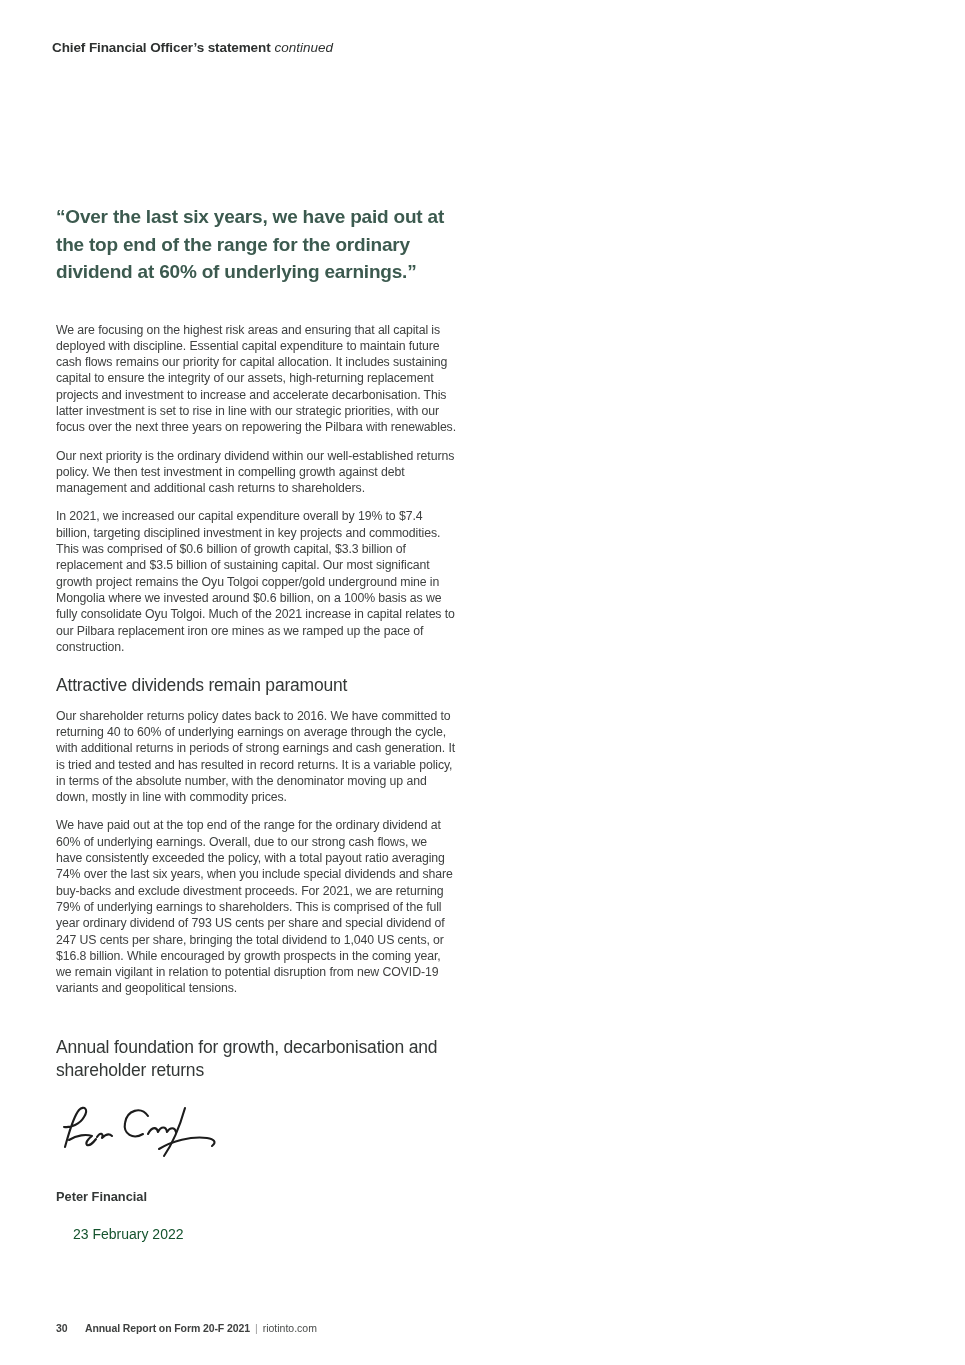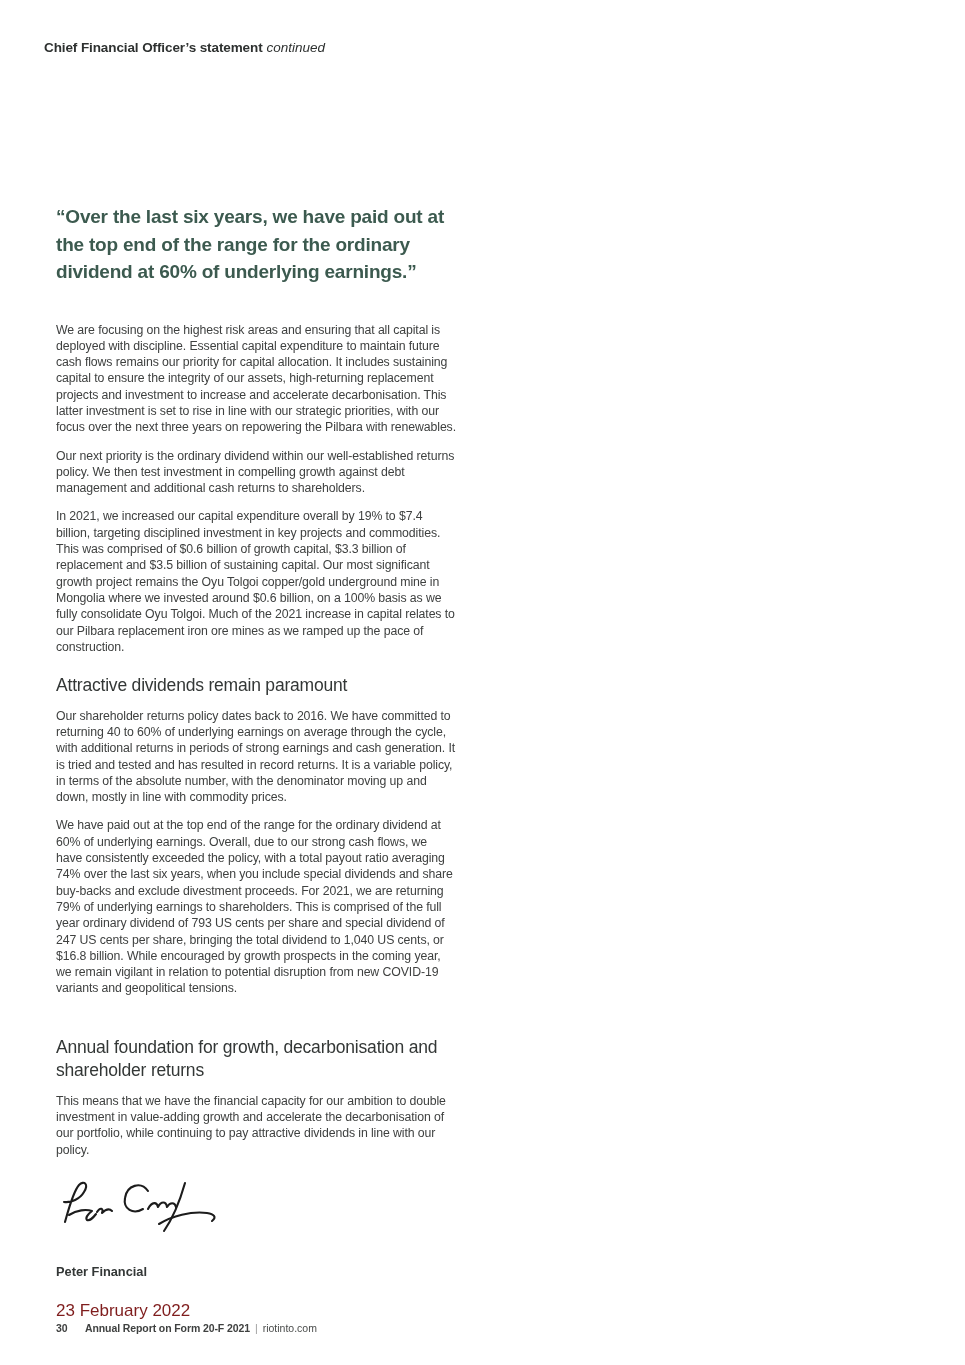--- a/index.html
+++ b/index.html
@@ -9,21 +9,21 @@
     height: 1365px;
     margin: 0 auto;
     background: #ffffff;
     font-family: "Liberation Sans", sans-serif;
     color: #3f4140;
     overflow: hidden;
   }
   .doc-header {
     position: absolute;
     top: 40px;
-    left: 44px;
+    left: 52px;
     font-size: 13.5px;
     color: #2e3130;
   }
   .doc-header .title { font-weight: bold; letter-spacing: -0.1px; }
   .doc-header .continued { font-style: italic; font-weight: normal; margin-left: 4px; }
 
   .columns {
     position: absolute;
     top: 203px;
     left: 56px;
@@ -57,21 +57,21 @@
     letter-spacing: -0.2px;
     color: #333736;
     margin: 0 0 10px 0;
   }
   .col-left h2.section { margin-top: 19px; }
 
   .signature-block { margin-top: 18px; }
   .signature-svg { display: block; margin: 0 0 26px 0; }
   .sig-name { font-size: 12.8px; font-weight: bold; color: #333736; margin: 0 0 5px 0; }
   .sig-role { font-size: 12.6px; color: #3f4140; margin: 0; }
-  .sig-date { font-size: 17px; color: #7f1d1d; margin: 22px 0 0 0; }
+  .sig-date { font-size: 14px; color: #14532d; margin: 22px 0 0 17px; }
 
   .doc-footer {
     position: absolute;
     left: 56px;
     top: 1322px;
     display: flex;
     align-items: baseline;
     font-size: 10.5px;
     color: #3f4140;
   }
@@ -104,21 +104,20 @@
 
       <h2 class="section">Attractive dividends remain paramount</h2>
 
       <p class="body">Our shareholder returns policy dates back to 2016. We have committed to returning 40 to 60% of underlying earnings on average through the cycle, with additional returns in periods of strong earnings and cash generation. It is tried and tested and has resulted in record returns. It is a variable policy, in terms of the absolute number, with the denominator moving up and down, mostly in line with commodity prices.</p>
       <p class="body">We have paid out at the top end of the range for the ordinary dividend at 60% of underlying earnings. Overall, due to our strong cash flows, we have consistently exceeded the policy, with a total payout ratio averaging 74% over the last six years, when you include special dividends and share buy-backs and exclude divestment proceeds. For 2021, we are returning 79% of underlying earnings to shareholders. This is comprised of the full year ordinary dividend of 793 US cents per share and special dividend of 247 US cents per share, bringing the total dividend to 1,040 US cents, or $16.8 billion. While encouraged by growth prospects in the coming year, we remain vigilant in relation to potential disruption from new COVID-19 variants and geopolitical tensions.</p>
     </div>
 
     <div class="col-right">
       <h2 class="section">Annual foundation for growth, decarbonisation and shareholder returns</h2>
 
-      <p class="body">This means that we have the financial capacity for our ambition to double investment in value-adding growth and accelerate the decarbonisation of our portfolio, while continuing to pay attractive dividends in line with our policy.</p>
 
       <div class="signature-block">
         <svg class="signature-svg" width="170" height="62" viewBox="0 0 170 62" fill="none" stroke="#1c1c1c" stroke-width="2.1" stroke-linecap="round" stroke-linejoin="round">
           <path d="M9,46 C13,32 17,16 23,9 C28,4 33,8 28,16 C24,23 15,27 8,26"></path>
           <path d="M13,39 C21,34 30,33 36,35 C32,38 29,42 31,44 C33,45 37,42 40,38"></path>
           <path d="M41,36 C44,31 48,32 46,37 C49,34 53,32 56,35"></path>
           <path d="M92,15 C85,5 71,9 69,22 C67,33 77,39 87,33"></path>
           <path d="M92,33 C96,25 101,26 102,31 C105,25 110,25 111,31 C114,26 119,26 120,31"></path>
           <path d="M129,7 C125,21 117,42 108,55"></path>
           <path d="M103,48 C116,40 135,35 151,37 C158,38 161,41 156,45"></path>

